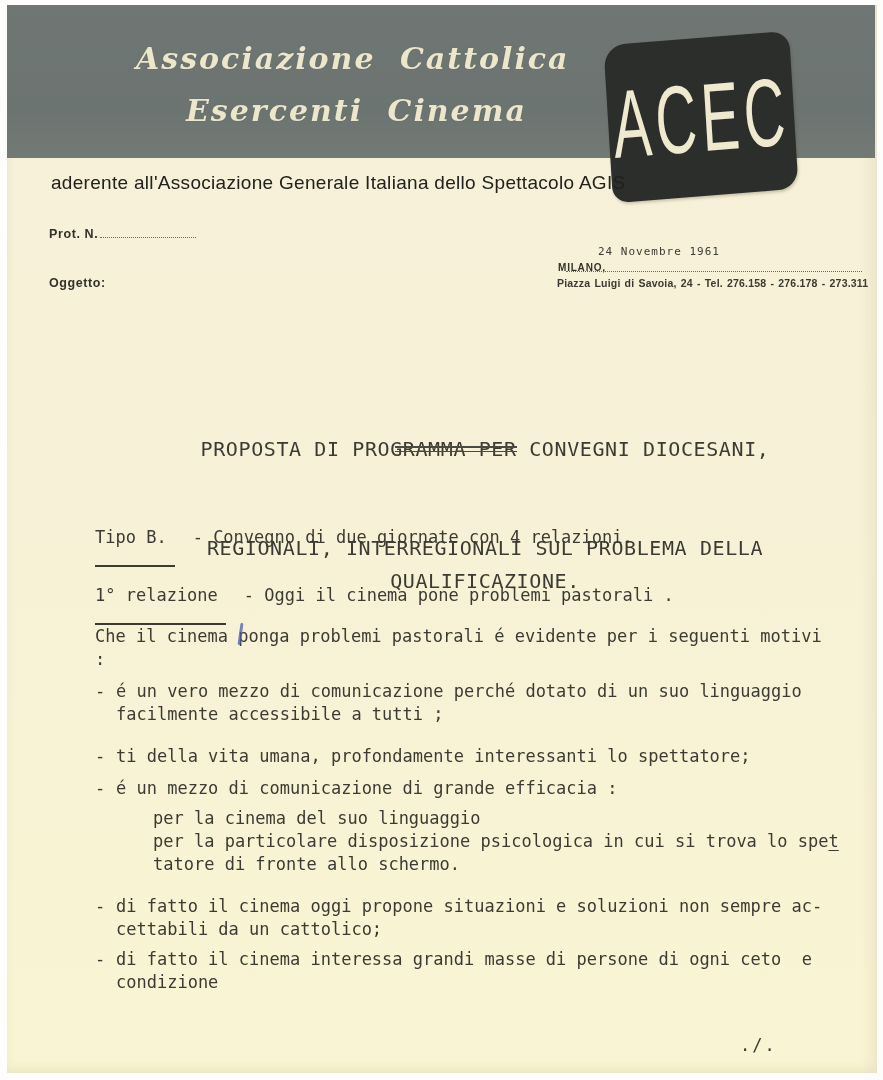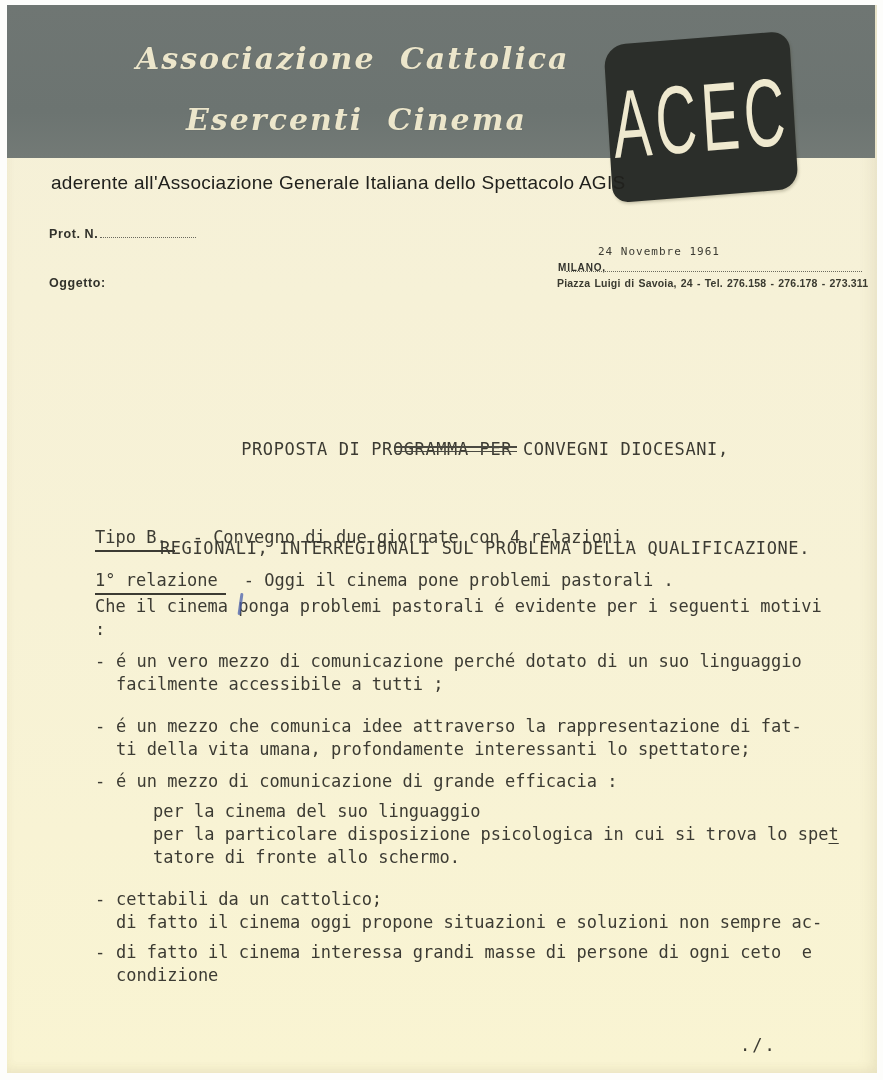--- a/index.html
+++ b/index.html
@@ -30,21 +30,21 @@
     font-weight: bold;
     font-size: 30px;
     letter-spacing: 2px;
     word-spacing: 12px;
     color: #ece6cb;
     white-space: nowrap;
     text-shadow: 0 0 1px rgba(40,45,42,0.35);
     margin-left: 31px;
   }
   .org-line1 { left: 98px; top: 36px; }
-  .org-line2 { left: 148px; top: 97px; }
+  .org-line2 { left: 148px; top: 88px; }
   .logo {
     position: absolute;
     left: 601px; top: 33px;
     width: 186px; height: 158px;
     background: #2b2e2a;
     border-radius: 22px 18px 20px 16px;
     transform: rotate(-3.5deg) skewY(-1deg);
     display: flex; align-items: center; justify-content: center;
     box-shadow: 1px 2px 3px rgba(60,55,30,0.25);
   }
@@ -122,21 +122,21 @@
   
   .tw {
     font-family: "DejaVu Sans Mono", monospace;
     color: #3c3b33;
   }
   .doc-title {
     position: absolute;
     left: 108px; top: 362px;
     width: 740px;
     text-align: center;
-    font-size: 17px;
+    font-size: 20px;
     letter-spacing: 0.6px;
     line-height: 33px;
     white-space: pre;
   }
   .title-divider {
     position: absolute;
     left: 388px; top: 441px;
     width: 122px; height: 3px;
     border-top: 2px solid #4b4a42;
     border-bottom: 1px solid #4b4a42;
@@ -144,21 +144,21 @@
   .body-block {
     position: absolute;
     left: 88px; top: 521px;
     width: 744px;
     font-size: 17px;
     line-height: 23px;
   }
   .line { white-space: pre-wrap; }
   .heading-underline {
     border-bottom: 2px solid #3c3b33;
-    padding-bottom: 1px;
+    padding-bottom: 16px;
     padding-right: 8px;
   }
   .inline-row { display: block; }
   .inline-row .head { display: inline-block; margin-right: 18px; }
   .relazione-block { margin-top: 17px; }
   .bullet {
     display: flex;
     align-items: flex-start;
   }
   .bullet .marker { width: 21px; flex: 0 0 21px; }
@@ -230,42 +230,41 @@
       <div class="marker">-</div>
       <div class="btext">
         <div class="line">é un vero mezzo di comunicazione perché dotato di un suo linguaggio</div>
         <div class="line">facilmente accessibile a tutti ;</div>
       </div>
     </div>
 
     <div class="bullet b2">
       <div class="marker">-</div>
       <div class="btext">
-        <div class="line">é un mezzo che comunica idee attraverso la rappresentazione di fat-</div>
         <div class="line">ti della vita umana, profondamente interessanti lo spettatore;</div>
       </div>
     </div>
 
     <div class="bullet b3">
       <div class="marker">-</div>
       <div class="btext">
         <div class="line">é un mezzo di comunicazione di grande efficacia :</div>
         <div class="sub-block">
           <div class="line">per la cinema del suo linguaggio</div>
           <div class="line"><span>per la particolare disposizione psicologica in cui si trova lo spe</span><span class="u-final">t</span></div>
           <div class="line">tatore di fronte allo schermo.</div>
         </div>
       </div>
     </div>
 
     <div class="bullet b4">
       <div class="marker">-</div>
       <div class="btext">
+        <div class="line">di fatto il cinema oggi propone situazioni e soluzioni non sempre ac-</div>
         <div class="line">cettabili da un cattolico;</div>
-        <div class="line">di fatto il cinema oggi propone situazioni e soluzioni non sempre ac-</div>
       </div>
     </div>
 
     <div class="bullet b5">
       <div class="marker">-</div>
       <div class="btext">
         <div class="line">di fatto il cinema interessa grandi masse di persone di ogni ceto  e</div>
         <div class="line">condizione</div>
       </div>
     </div>

